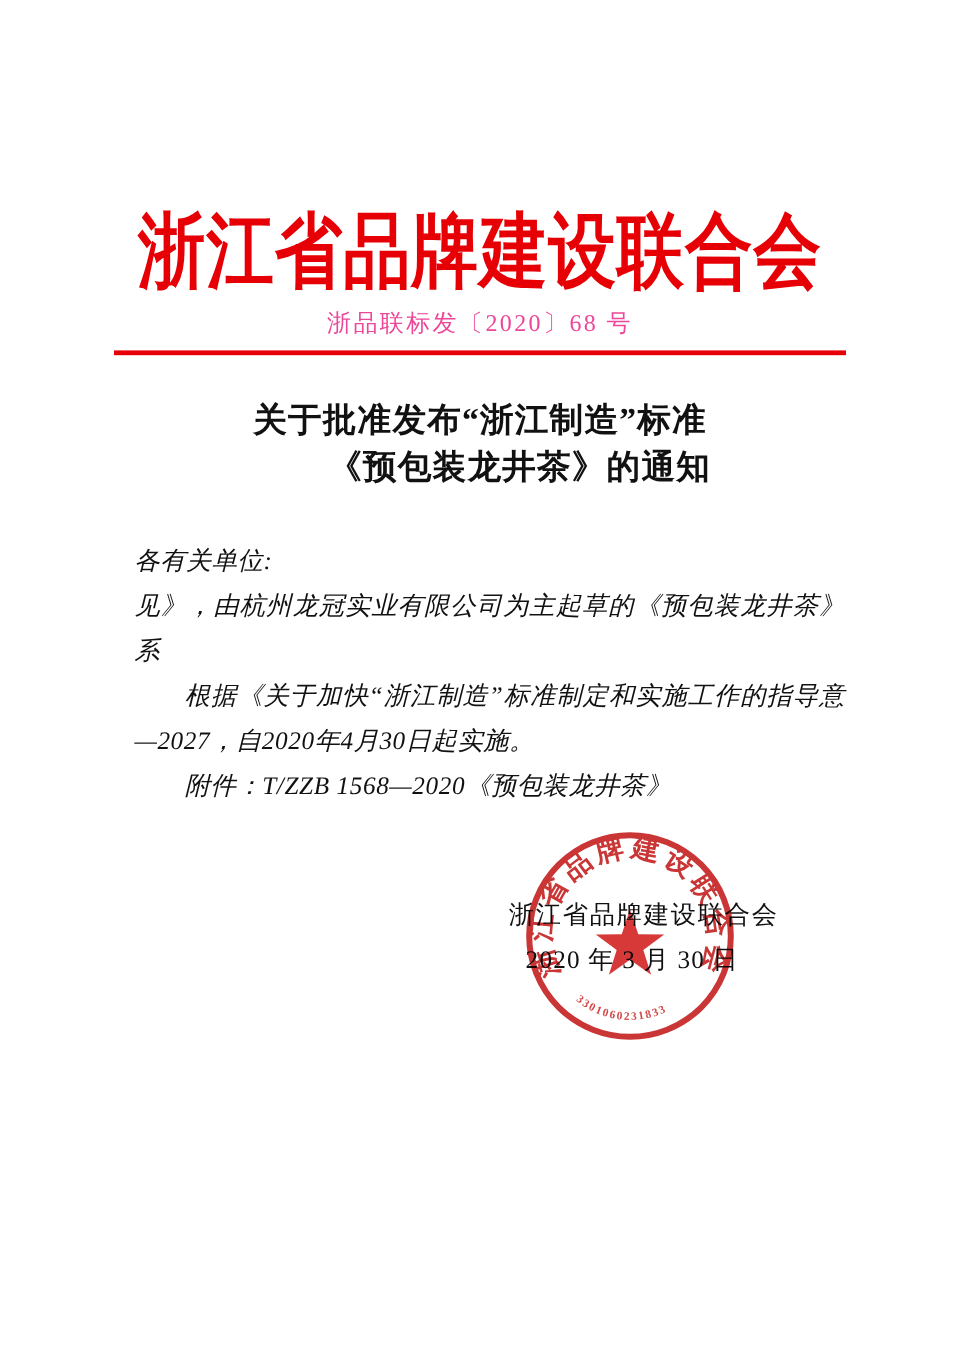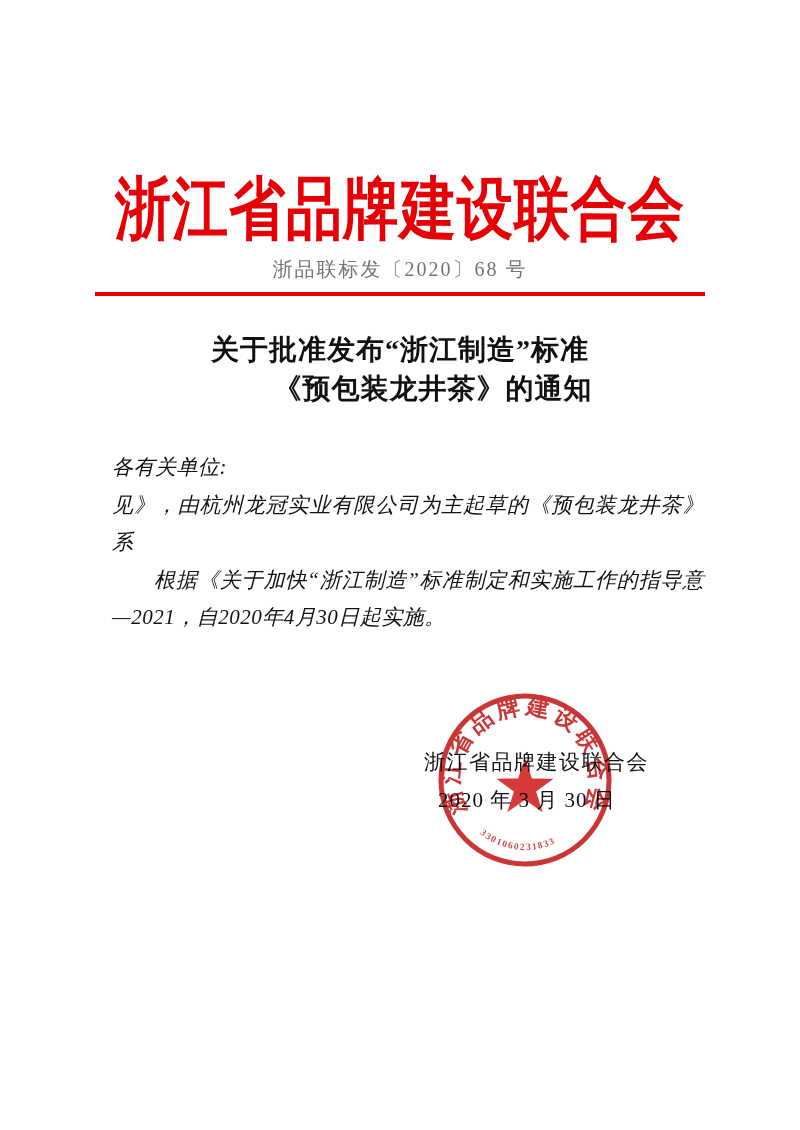--- a/index.html
+++ b/index.html
@@ -17,21 +17,21 @@
     font-size:56px;font-weight:bold;
     color:#e60005;
     letter-spacing:1px;
     transform:scaleY(1.22);
     transform-origin:center top;
     white-space:nowrap;
   }
   .doc-number{
     position:absolute;top:256px;left:0;width:800px;
     text-align:center;
-    font-size:20px;color:#737373;
+    font-size:20px;color:#ec4899;
     letter-spacing:2px;
     white-space:nowrap;
   }
   .red-rule{
     position:absolute;top:292px;left:95px;
     width:610px;height:4px;
     background:#e60005;
   }
   .notice-title{
     position:absolute;left:0;width:800px;
@@ -80,21 +80,22 @@
 
   <div class="red-rule"></div>
 
   <div class="notice-title l1">关于批准发布“浙江制造”标准</div>
   <div class="notice-title l2">《预包装龙井茶》的通知</div>
 
   <div class="body-block">
     <div class="body-line">各有关单位:</div>
     <div class="body-line fill">见》，由杭州龙冠实业有限公司为主起草的《预包装龙井茶》系</div>
     <div class="body-line indent fill">根据《关于加快“浙江制造”标准制定和实施工作的指导意</div>
-    <div class="body-line">—2021，自2020年4月30日起实施。</div>
+    <div class="body-line">—2027，自2020年4月30日起实施。</div>
+    <div class="body-line indent">附件：T/ZZB 1568—2020《预包装龙井茶》</div>
   </div>
 
   <div class="sig-org">浙江省品牌建设联合会</div>
   <div class="sig-date">2020 年 3 月 30 日</div>
 
   <svg class="seal" viewBox="0 0 176 176" xmlns="http://www.w3.org/2000/svg">
     <circle cx="88" cy="88" r="84" fill="none" stroke="#c62525" stroke-width="5"></circle>
     <path id="sealArcTop" d="M 29.7,119 A 66,66 0 1 1 146.3,119" fill="none"></path>
     <path id="sealArcBottom" d="M 38.5,137.5 A 70,70 0 0 0 137.5,137.5" fill="none"></path>
     <polygon points="88,66 94.9,86.5 116.5,86.7 99.1,99.6 105.6,120.3 88,107.7 70.4,120.3 76.9,99.6 59.5,86.7 81.1,86.5" fill="#d42a2a"></polygon>

